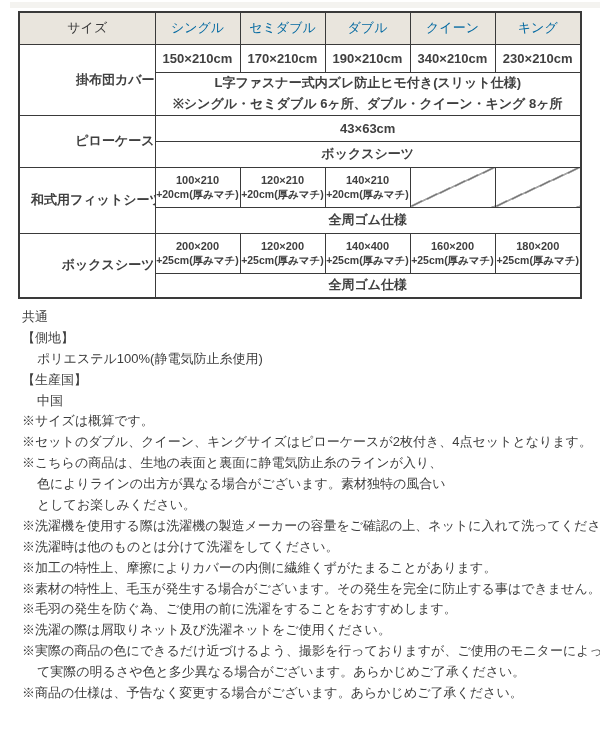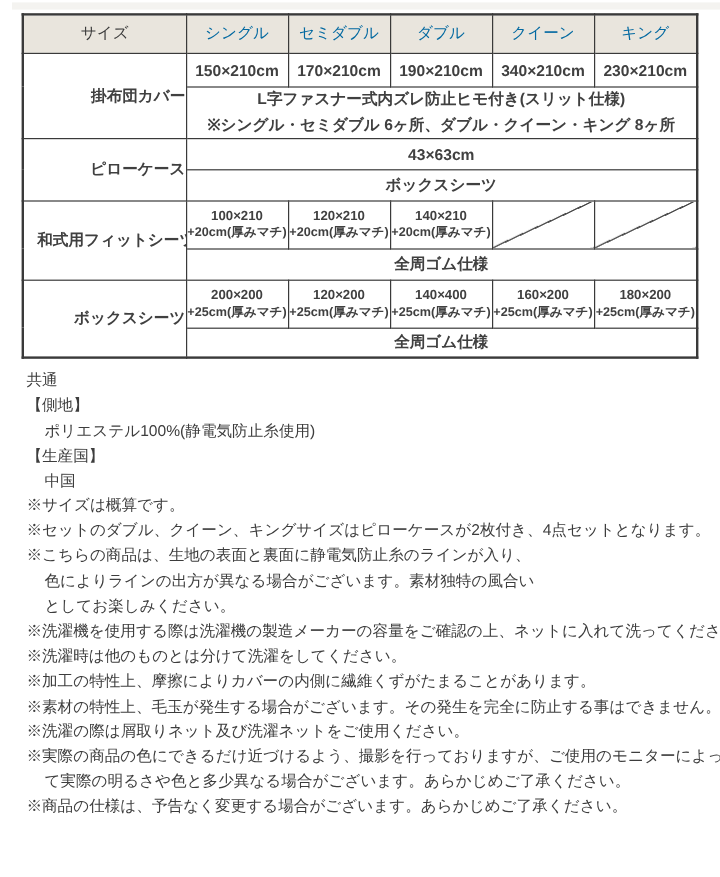--- a/index.html
+++ b/index.html
@@ -182,17 +182,18 @@
   <div class="line indent">中国</div>
   <div class="line">※サイズは概算です。</div>
   <div class="line">※セットのダブル、クイーン、キングサイズはピローケースが2枚付き、4点セットとなります。</div>
   <div class="line">※こちらの商品は、生地の表面と裏面に静電気防止糸のラインが入り、</div>
   <div class="line indent">色によりラインの出方が異なる場合がございます。素材独特の風合い</div>
   <div class="line indent">としてお楽しみください。</div>
   <div class="line">※洗濯機を使用する際は洗濯機の製造メーカーの容量をご確認の上、ネットに入れて洗ってください。</div>
   <div class="line">※洗濯時は他のものとは分けて洗濯をしてください。</div>
   <div class="line">※加工の特性上、摩擦によりカバーの内側に繊維くずがたまることがあります。</div>
   <div class="line">※素材の特性上、毛玉が発生する場合がございます。その発生を完全に防止する事はできません。</div>
+  <div class="line">※毛羽の発生を防ぐ為、ご使用の前に洗濯をすることをおすすめします。</div>
   <div class="line">※洗濯の際は屑取りネット及び洗濯ネットをご使用ください。</div>
   <div class="line">※実際の商品の色にできるだけ近づけるよう、撮影を行っておりますが、ご使用のモニターによっ</div>
   <div class="line indent">て実際の明るさや色と多少異なる場合がございます。あらかじめご了承ください。</div>
   <div class="line">※商品の仕様は、予告なく変更する場合がございます。あらかじめご了承ください。</div>
 </div>
 
 </body></html>

